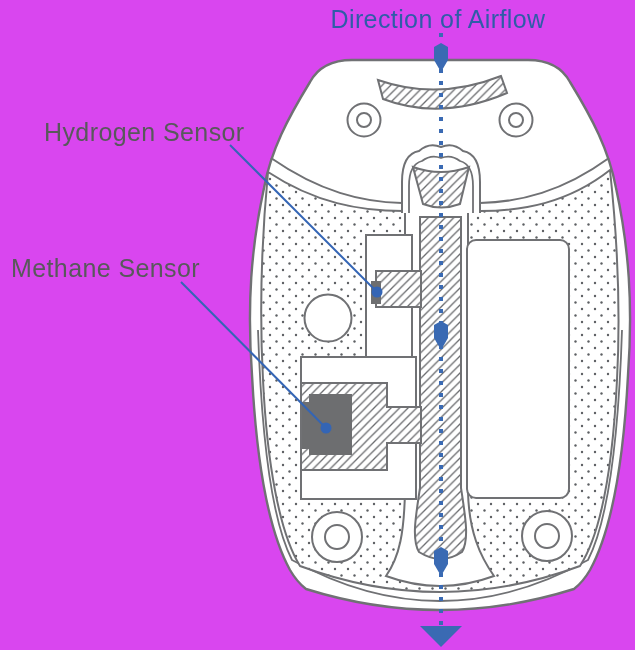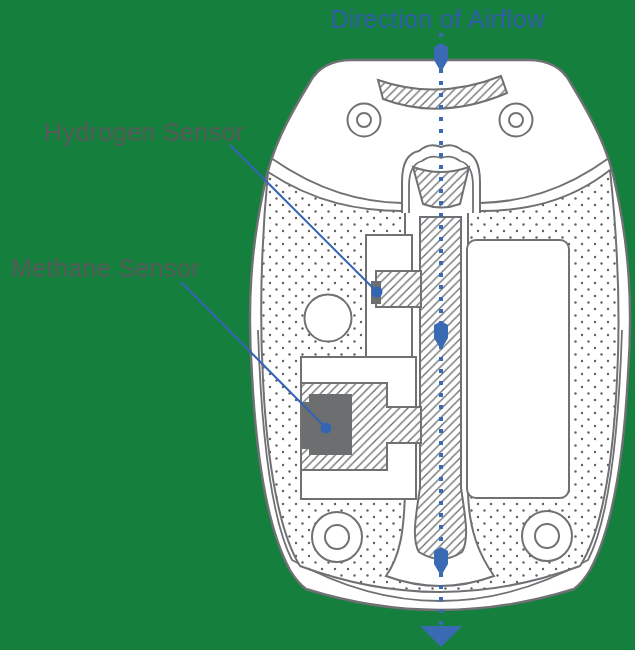--- a/index.html
+++ b/index.html
@@ -1,16 +1,16 @@
 <!DOCTYPE html>
 <html><head>
 <meta charset="utf-8">
 <style>
   html,body{margin:0;padding:0;background:#fff;}
-  #stage{position:relative;width:635px;height:650px;background:#15803d;overflow:hidden;
+  #stage{position:relative;width:635px;height:650px;background:#d946ef;overflow:hidden;
          font-family:"Liberation Sans", sans-serif;}
   svg{display:block;}
   text{font-family:"Liberation Sans", sans-serif;letter-spacing:0.4px;}
   .lbl-gray{fill:#58595b;font-size:25px;}
   .lbl-blue{fill:#2f5ca8;font-size:25px;}
 </style>
 </head>
 <body>
 
 <div id="stage">

